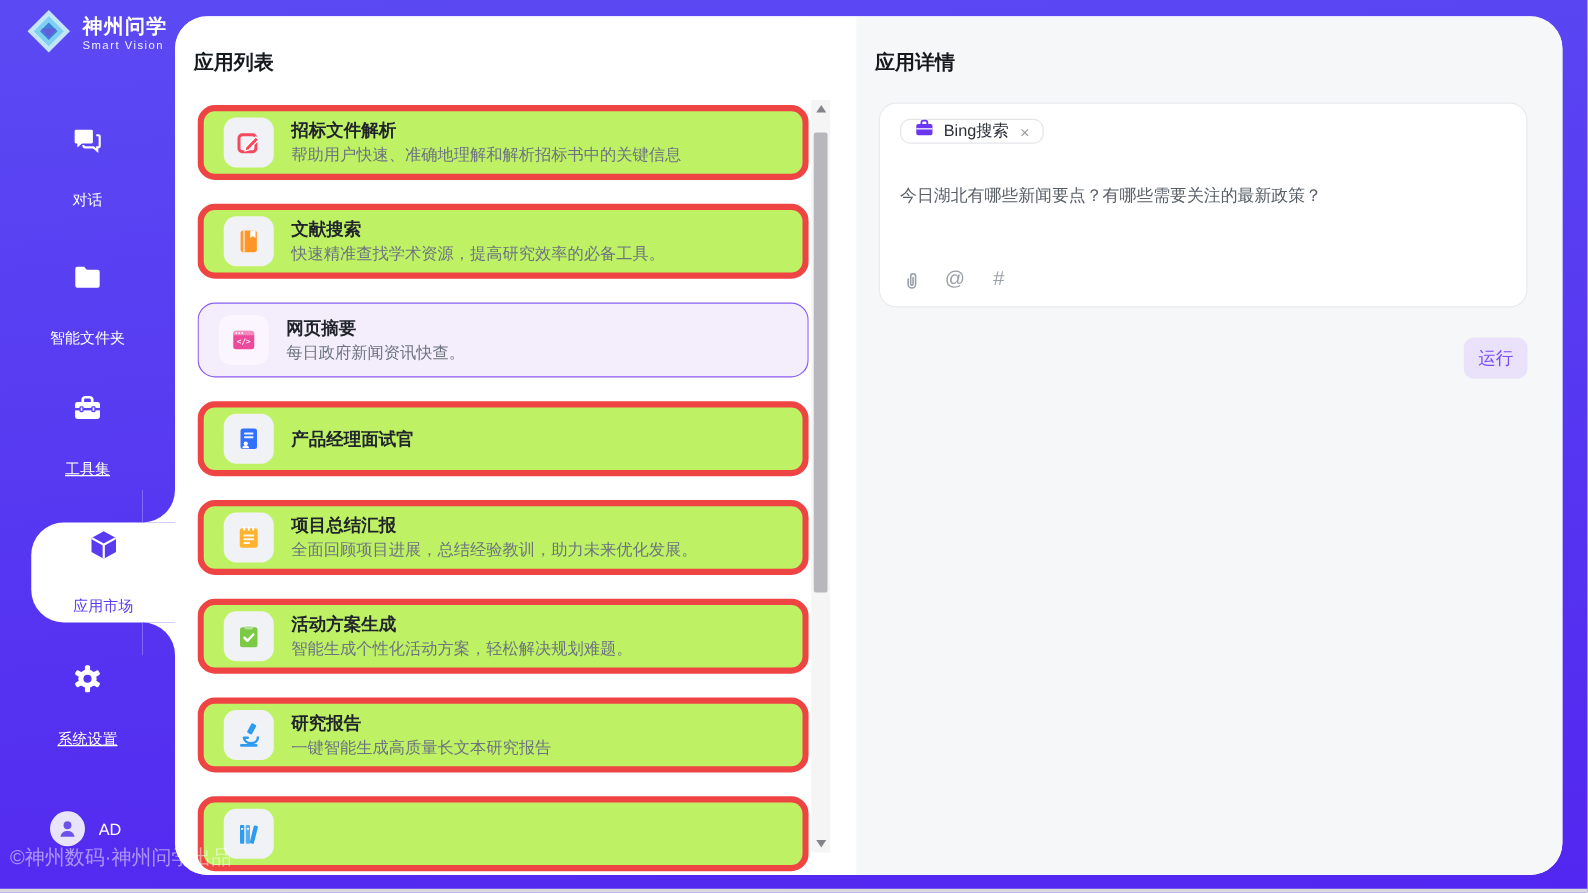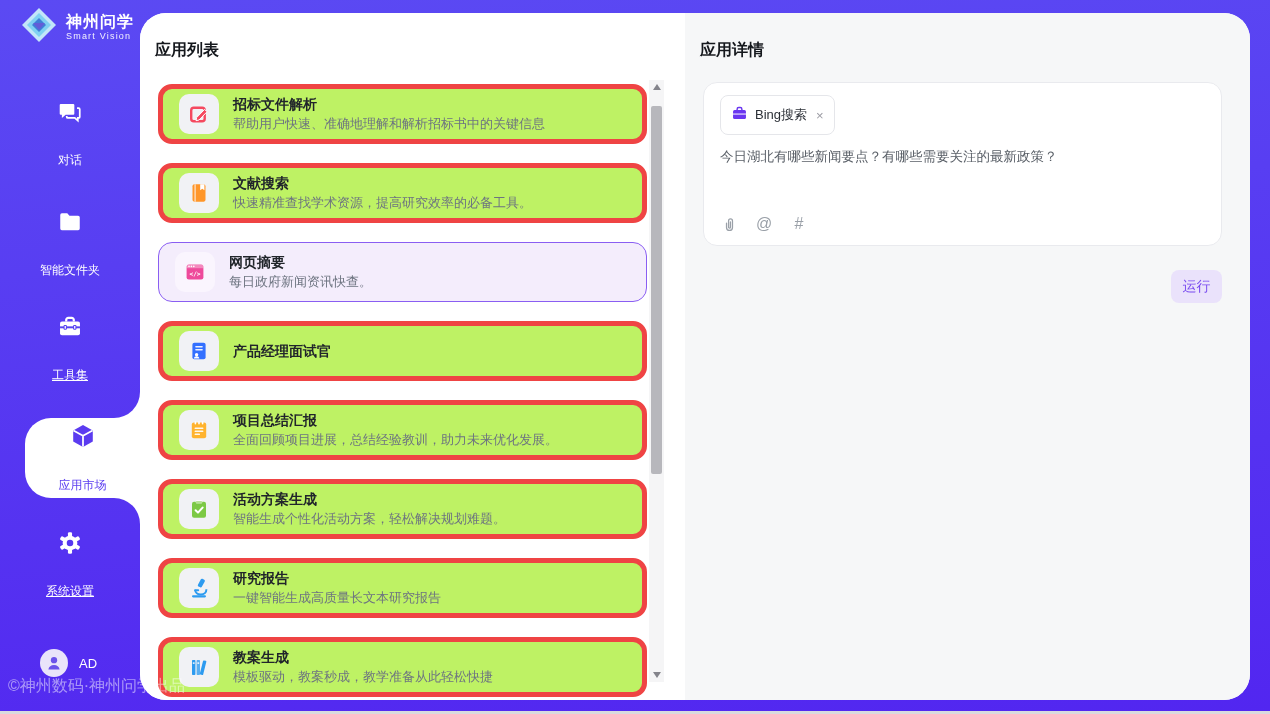--- a/index.html
+++ b/index.html
@@ -33,21 +33,21 @@
   .sb-arrow{position:absolute;left:0;width:15px;height:14px;display:flex;align-items:center;justify-content:center;cursor:pointer;}
   .sb-arrow.up{top:0;}
   .sb-arrow.down{bottom:0;}
   .tri-up{width:0;height:0;border-left:4px solid transparent;border-right:4px solid transparent;border-bottom:6px solid #84848b;}
   .tri-down{width:0;height:0;border-left:4px solid transparent;border-right:4px solid transparent;border-top:6px solid #84848b;}
   .sb-thumb{position:absolute;left:2px;width:11px;top:26px;height:368px;background:#b7b7bc;border-radius:2px;cursor:pointer;}
 
   
   .detail-panel{position:relative;flex:1;height:100%;background:#f6f7f8;}
   .composer{position:absolute;left:18px;top:69px;right:28px;height:164px;background:#fff;border:1px solid #e9eaee;border-radius:14px;cursor:text;}
-  .chip{position:absolute;left:16px;top:12px;height:40px;display:inline-flex;align-items:center;gap:7px;padding:0 10px;border:1px solid #e5e6ea;border-radius:8px;background:#fff;}
+  .chip{position:absolute;left:16px;top:12px;height:20px;display:inline-flex;align-items:center;gap:7px;padding:0 10px;border:1px solid #e5e6ea;border-radius:8px;background:#fff;}
   .chip-label{font-size:13px;color:#2b2f36;}
   .chip-close{font-size:13px;color:#9b9ba3;margin-left:2px;cursor:pointer;line-height:1;}
   .query-text{position:absolute;left:16px;top:64px;right:16px;font-size:13.5px;color:#585e66;line-height:19px;}
   .composer-tools{position:absolute;left:16px;bottom:12px;display:flex;align-items:center;gap:17px;}
   .tool-ic{display:flex;align-items:center;justify-content:center;width:18px;height:18px;color:#9aa0a8;font-size:16px;cursor:pointer;}
   .run-btn{position:absolute;right:28px;top:257px;width:51px;height:33px;background:#eae2fb;color:#7a4cf0;font-size:14px;border:none;border-radius:8px;cursor:pointer;font-family:inherit;}
 
   
   .sidebar{position:absolute;left:0;top:0;width:140px;height:714px;}
   .logo{position:absolute;top:6px;left:20px;display:flex;align-items:center;gap:8px;}
@@ -181,24 +181,20 @@
           <div class="app-card">
             <span class="icon-tile">
               <svg viewBox="0 0 22 22" width="22" height="22">
                 <rect x="4" y="4" width="3.4" height="15" rx=".8" fill="#2d9bf0"></rect>
                 <rect x="8.6" y="4" width="3.4" height="15" rx=".8" fill="#2d9bf0" opacity=".78"></rect>
                 <rect x="13.4" y="4.4" width="3.4" height="14.6" rx=".8" transform="rotate(14 15 11.7)" fill="#2d9bf0"></rect>
                 <rect x="4.8" y="6.4" width="1.8" height="1.4" fill="#fff"></rect>
                 <rect x="9.4" y="6.4" width="1.8" height="1.4" fill="#fff"></rect>
               </svg>
             </span>
-            <span class="card-texts">
-              <span class="card-name">教案生成</span>
-              <span class="card-desc">模板驱动，教案秒成，教学准备从此轻松快捷</span>
-            </span>
           </div>
         </div>
       <div class="scrollbar">
         <div class="sb-arrow up">
             <span class="tri-up"></span>
           </div>
         <div class="sb-thumb"></div>
         <div class="sb-arrow down">
             <span class="tri-down"></span>
           </div>

